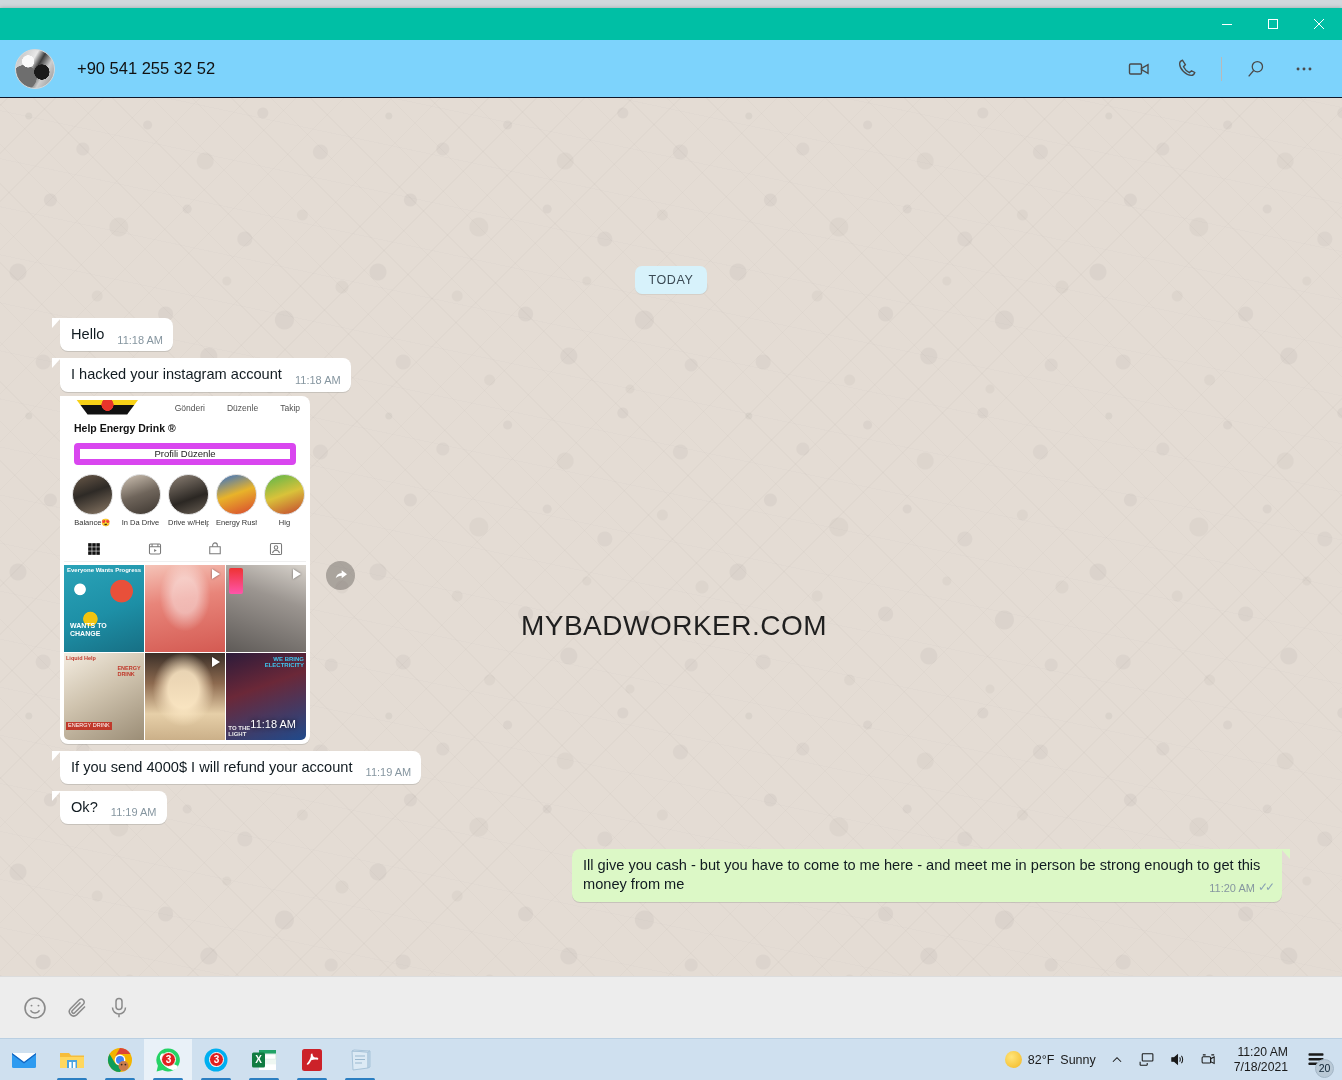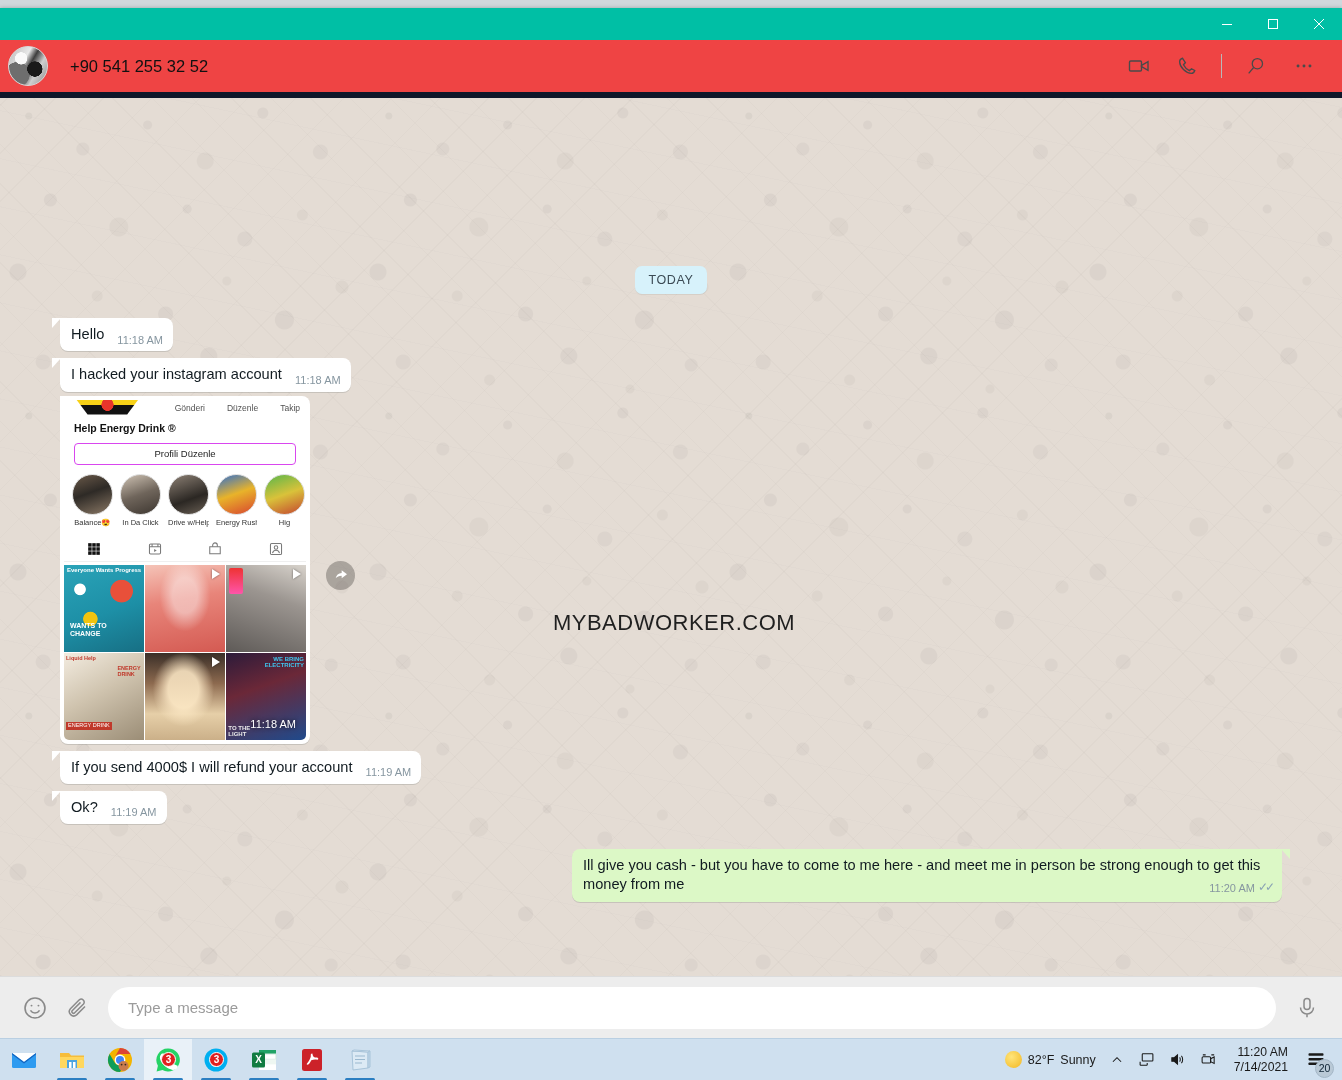--- a/index.html
+++ b/index.html
@@ -46,24 +46,24 @@
   }
   .winbtn {
     width: 46px; display: flex; align-items: center; justify-content: center;
     cursor: default;
   }
   .winbtn svg { display: block; }
 
   
   #chat-header {
     flex: 0 0 58px;
-    background: #ef4444;
+    background: #7dd3fc;
     display: flex; align-items: center;
-    padding: 0 14px 0 8px;
-    border-bottom: 6px solid #0f172a;
+    padding: 0 14px 0 15px;
+    border-bottom: 1px solid #0f172a;
   }
   #avatar {
     width: 40px; height: 40px; border-radius: 50%;
     flex: 0 0 40px;
     background:
       radial-gradient(circle at 32% 30%, #fafafa 0 16%, rgba(255,255,255,0) 17%),
       radial-gradient(circle at 68% 58%, #1a1a1a 0 22%, rgba(0,0,0,0) 23%),
       radial-gradient(circle at 22% 72%, #6e6e6e 0 30%, rgba(0,0,0,0) 31%),
       linear-gradient(120deg, #b9b9b9 0%, #e9e9e9 38%, #3d3d3d 52%, #cfcfcf 70%, #8a8a8a 100%);
     border: 1px solid #d8d8d8;
@@ -133,21 +133,21 @@
     overflow-y: auto;
     padding: 0 60px 12px 60px;
   }
   #msg-scroll::-webkit-scrollbar { width: 8px; }
   #msg-scroll::-webkit-scrollbar-track { background: transparent; }
   #msg-scroll::-webkit-scrollbar-thumb { background: rgba(90,90,90,.45); border-radius: 4px; }
 
   #watermark {
     position: absolute; left: 6px; right: 0; top: 512px;
     text-align: center;
-    font-size: 22px; letter-spacing: .5px;
+    font-size: 28px; letter-spacing: .5px;
     color: #1f1f1f; pointer-events: none; z-index: 3;
   }
 
   
   .row-center { display: flex; justify-content: center; margin-top: 168px; }
   #date-chip {
     background: #d7f2fb; color: #3b4a54;
     font-size: 12.5px; letter-spacing: .6px;
     padding: 7px 14px; border-radius: 7px;
     box-shadow: 0 1px 0 rgba(0,0,0,.06);
@@ -215,21 +215,21 @@
     width: 82px; height: 17px; margin-left: 2px;
     background:
       radial-gradient(circle at 50% 40%, #e8352b 0 16%, rgba(0,0,0,0) 17%),
       linear-gradient(#f7d117 0 42%, #111 42% 100%);
     clip-path: polygon(4% 0, 96% 0, 78% 100%, 22% 100%);
   }
   .ig-stats { display: flex; gap: 22px; margin-left: 32px; color: #515151; font-size: 8.5px; }
   .ig-name { font-size: 10.5px; font-weight: bold; color: #111; padding: 6px 10px 0 10px; }
   .ig-editbtn {
     margin: 8px 10px 0 10px; height: 22px;
-    border: 1px solid #d946ef; border-radius: 4px;
+    border: 6px solid #d946ef; border-radius: 4px;
     display: flex; align-items: center; justify-content: center;
     font-size: 9.5px; color: #222;
   }
   .ig-highlights { display: flex; gap: 7px; padding: 9px 0 0 8px; }
   .ig-hl { width: 41px; flex: 0 0 41px; text-align: center; }
   .ig-hl-circle {
     width: 41px; height: 41px; border-radius: 50%;
     border: 1.5px solid #ddd; overflow: hidden;
   }
   .ig-hl-label { font-size: 7.5px; color: #333; margin-top: 3px; white-space: nowrap; overflow: hidden; }
@@ -457,21 +457,21 @@
 
             <div class="ig-editbtn">Profili Düzenle</div>
 
             <div class="ig-highlights">
               <div class="ig-hl">
                 <div class="ig-hl-circle" style="background:linear-gradient(160deg,#6b5a4a 0%,#2e2a26 45%,#8a7865 100%)"></div>
                 <div class="ig-hl-label">Balance😍</div>
               </div>
               <div class="ig-hl">
                 <div class="ig-hl-circle" style="background:linear-gradient(160deg,#cfc3b4 0%,#6f655b 50%,#3d3630 100%)"></div>
-                <div class="ig-hl-label">In Da Click</div>
+                <div class="ig-hl-label">In Da Drive</div>
               </div>
               <div class="ig-hl">
                 <div class="ig-hl-circle" style="background:linear-gradient(160deg,#8d8175 0%,#2b2723 60%,#6a6055 100%)"></div>
                 <div class="ig-hl-label">Drive w/Help</div>
               </div>
               <div class="ig-hl">
                 <div class="ig-hl-circle" style="background:linear-gradient(160deg,#2f6fd0 0%,#e8b32a 48%,#d8452f 100%)"></div>
                 <div class="ig-hl-label">Energy Rush</div>
               </div>
               <div class="ig-hl">
@@ -589,21 +589,20 @@
           <circle cx="8.8" cy="9.8" r=".9" fill="currentColor" stroke="none"></circle>
         <circle cx="15.2" cy="9.8" r=".9" fill="currentColor" stroke="none"></circle>
         <path d="M7.8 14.2c1 1.6 2.5 2.4 4.2 2.4s3.2-.8 4.2-2.4"></path>
       </svg>
     </div>
     <div class="comp-icon">
       <svg width="24" height="24" viewBox="0 0 24 24" fill="none" stroke="currentColor" stroke-width="1.5">
         <path d="M20 10.5l-8.4 8.4a4.4 4.4 0 01-6.2-6.2l8.9-8.9a3 3 0 014.2 4.2l-8.8 8.8a1.6 1.6 0 01-2.3-2.3l8.1-8.1"></path>
       </svg>
     </div>
-    <input id="msg-input" type="text" placeholder="Type a message" style="">
     <div class="comp-icon">
       <svg width="24" height="24" viewBox="0 0 24 24" fill="none" stroke="currentColor" stroke-width="1.5">
         <rect x="9" y="2.6" width="6" height="11" rx="3"></rect>
         <path d="M5.5 11.5a6.5 6.5 0 0013 0M12 18v3.2"></path>
       </svg>
     </div>
   </div>
 </div>
 
 <div id="taskbar">
@@ -735,21 +734,21 @@
     <div class="tray-item">
       <svg width="17" height="17" viewBox="0 0 24 24" fill="none" stroke="#1a1a1a" stroke-width="1.5">
         <rect x="3" y="8" width="12" height="9" rx="1.6"></rect>
         <path d="M15 11l5-2.6v9.2L15 15z"></path>
         <path d="M4 5.5h4M16 5.5h4"></path>
       </svg>
     </div>
 
     <div id="clock">
       <div>11:20 AM</div>
-      <div>7/14/2021</div>
+      <div>7/18/2021</div>
     </div>
 
     <div id="notif-center">
       <svg width="20" height="20" viewBox="0 0 24 24" fill="#1a1a1a">
         <rect x="3" y="4" width="18" height="3" rx="1"></rect>
         <rect x="3" y="9.5" width="18" height="3" rx="1"></rect>
         <rect x="3" y="15" width="18" height="3" rx="1"></rect>
       </svg>
       <div id="notif-count">20</div>
     </div>

